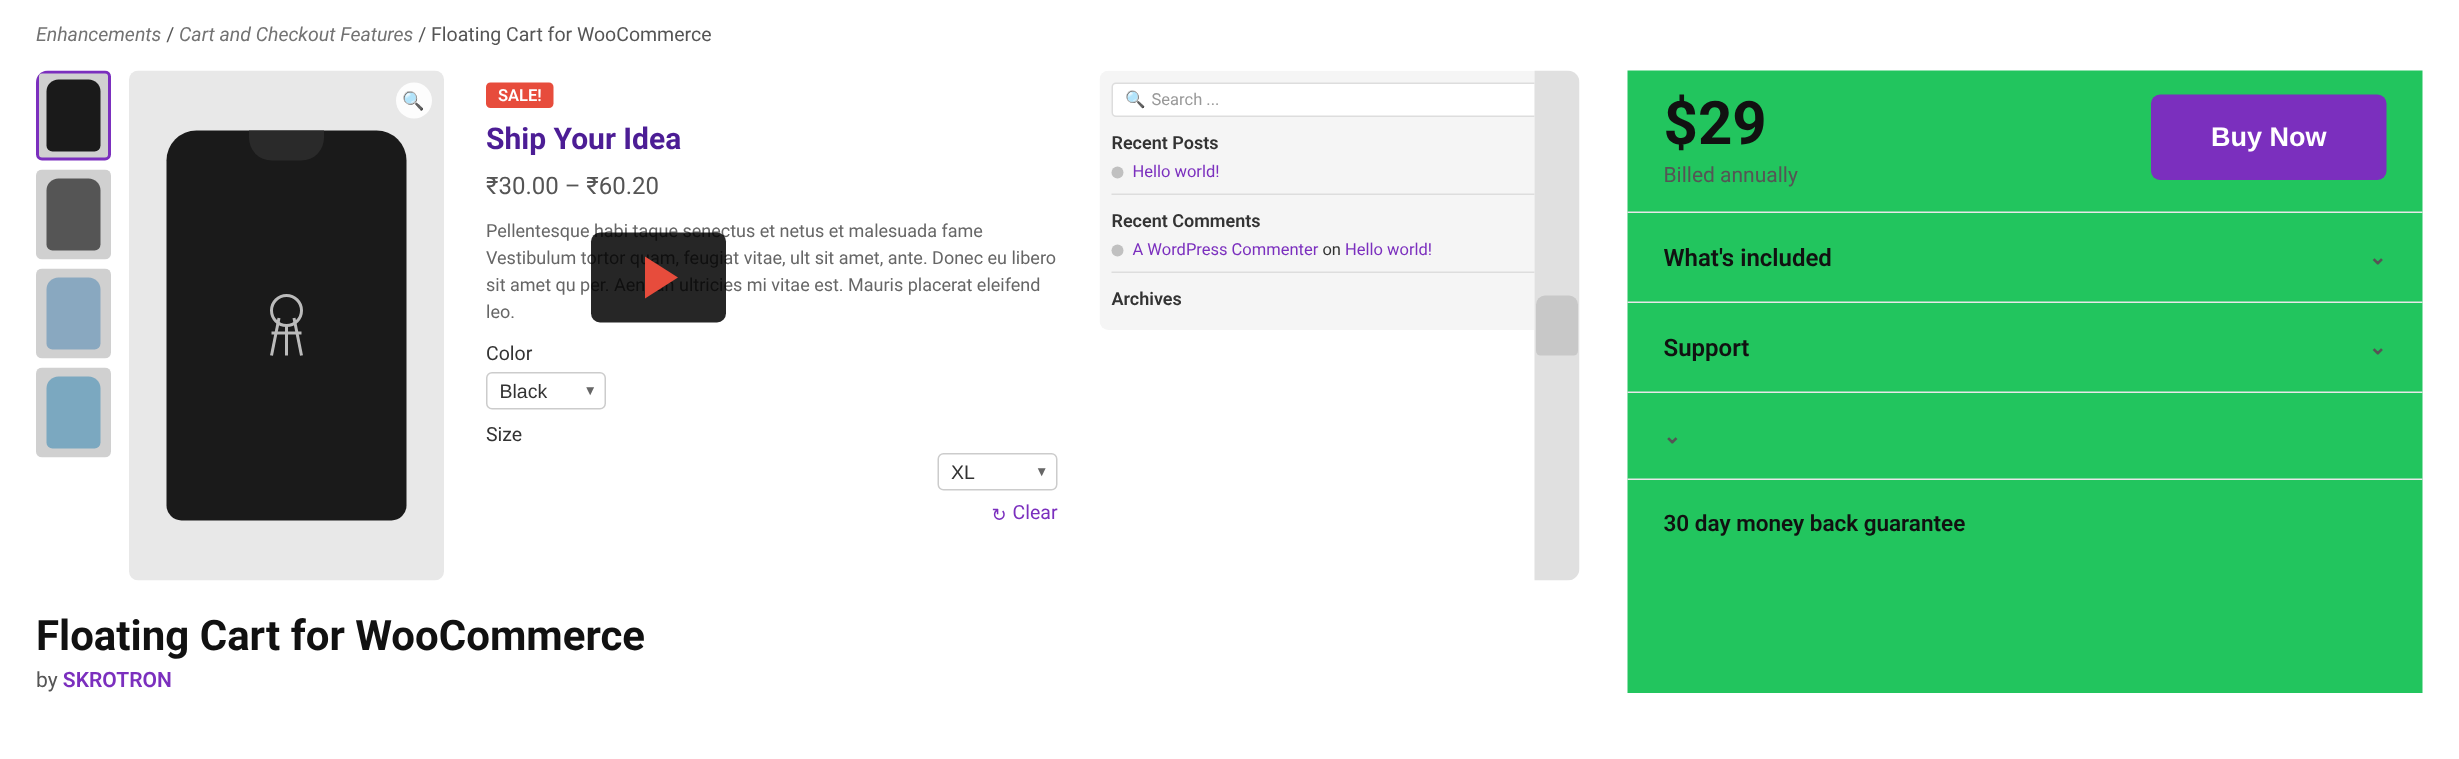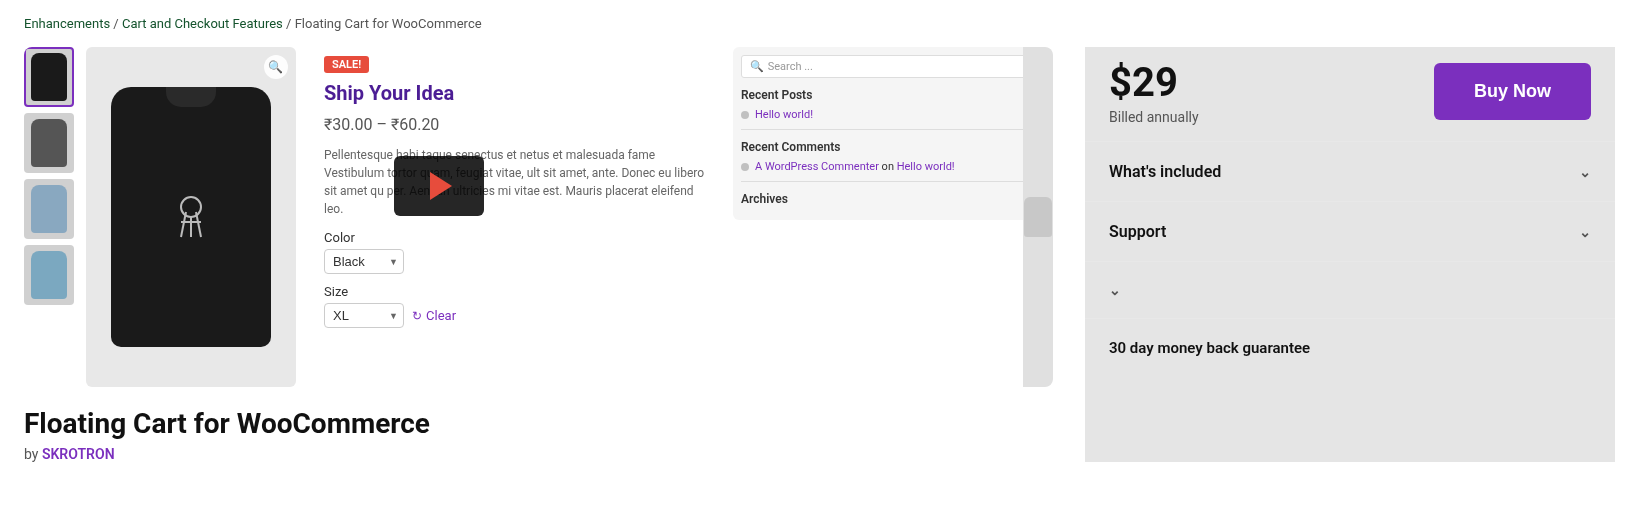--- a/index.html
+++ b/index.html
@@ -9,22 +9,23 @@
       color: #333;
       font-size: 14px;
     }
 
     .breadcrumb {
       padding: 16px 24px;
       font-size: 13px;
       color: #555;
     }
     .breadcrumb a {
-      color: #14532d;
+      color: #737373;
       text-decoration: none;
+      font-style: italic;
     }
     .breadcrumb span { color: #555; }
 
     .main-layout {
       display: flex;
       flex-direction: row;
       padding: 0 24px 24px 24px;
       gap: 32px;
     }
 
@@ -241,22 +242,23 @@
       color: #666;
       pointer-events: none;
     }
 
     .size-section {
       margin-bottom: 10px;
     }
 
     .size-row {
       display: flex;
-      align-items: center;
+      align-items: flex-end;
       gap: 8px;
+      flex-direction: column;
     }
 
     .clear-link {
       color: #7b2fbe;
       font-size: 13px;
       cursor: pointer;
       display: flex;
       align-items: center;
       gap: 4px;
       text-decoration: none;
@@ -343,21 +345,21 @@
     .product-author a {
       color: #7b2fbe;
       font-weight: 600;
       text-decoration: none;
     }
 
     
     .pricing-panel {
       width: 530px;
       flex-shrink: 0;
-      background: #e5e5e5;
+      background: #22c55e;
     }
 
     .price-header {
       display: flex;
       align-items: flex-start;
       justify-content: space-between;
       padding: 16px 24px;
       border-bottom: 1px solid #e8e8e8;
     }
 

